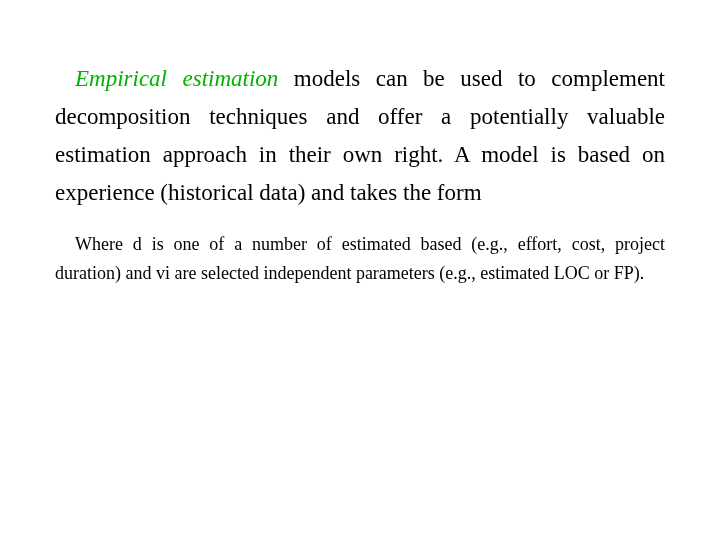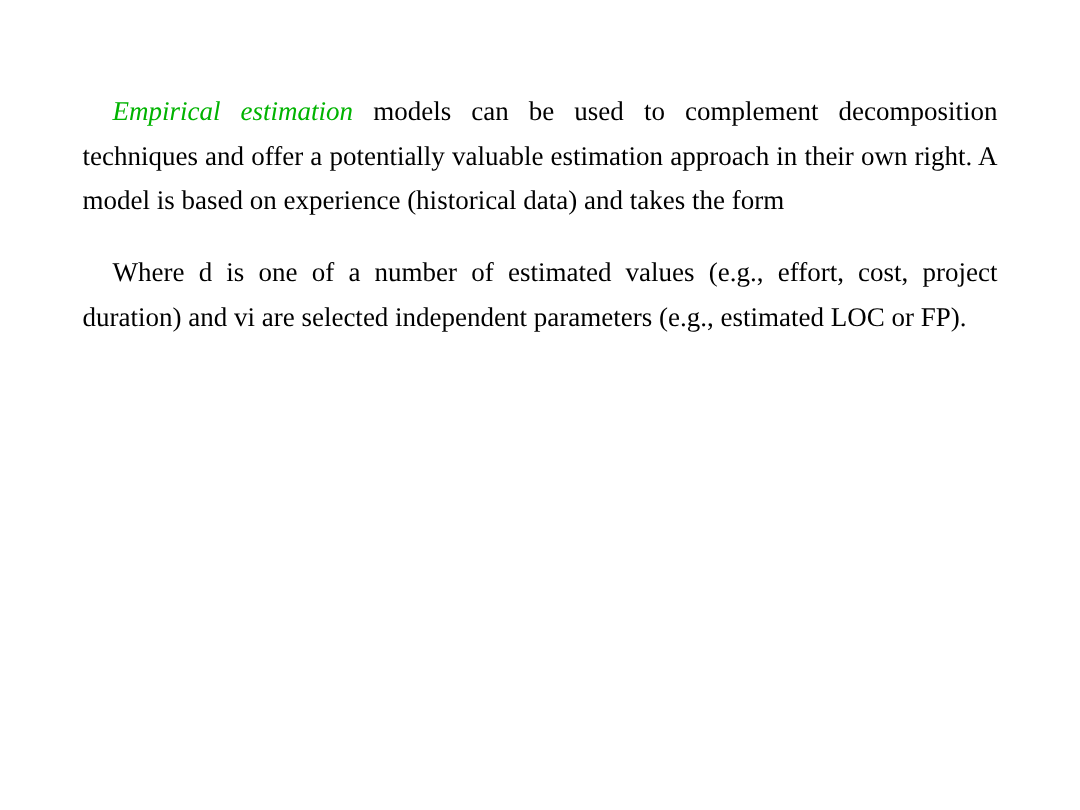--- a/index.html
+++ b/index.html
@@ -24,21 +24,21 @@
       height: 540px;
       padding: 60px 55px 40px 55px;
       display: flex;
       flex-direction: column;
       justify-content: flex-start;
     }
 
     .paragraph-main {
       text-align: justify;
       margin-bottom: 18px;
-      font-size: 18px;
+      font-size: 23px;
       line-height: 1.65;
     }
 
     .highlight-empirical {
       color: #00b300;
       font-style: italic;
     }
 
     .highlight-estimation {
       color: #00b300;
@@ -66,15 +66,15 @@
 </head>
 <body>
 
 <div class="content-wrapper">
   <p class="paragraph-main indent-block">
     <span class="highlight-empirical">Empirical</span><span> </span><span class="highlight-estimation">estimation</span><span> models can be used to complement decomposition techniques and offer a potentially valuable estimation approach in their own right. A model is based on experience (historical data) and takes the form</span>
   </p>
 
 
   <p class="where-paragraph indent-block">
-    <span>Where</span><span> d is one of a number of estimated values (e.g., effort, cost, project duration) and vi are selected independent parameters (e.g., estimated LOC or FP).</span>
+    <span>Where</span><span> d is one of a number of estimated based (e.g., effort, cost, project duration) and vi are selected independent parameters (e.g., estimated LOC or FP).</span>
   </p>
 </div>
 
 </body></html>

